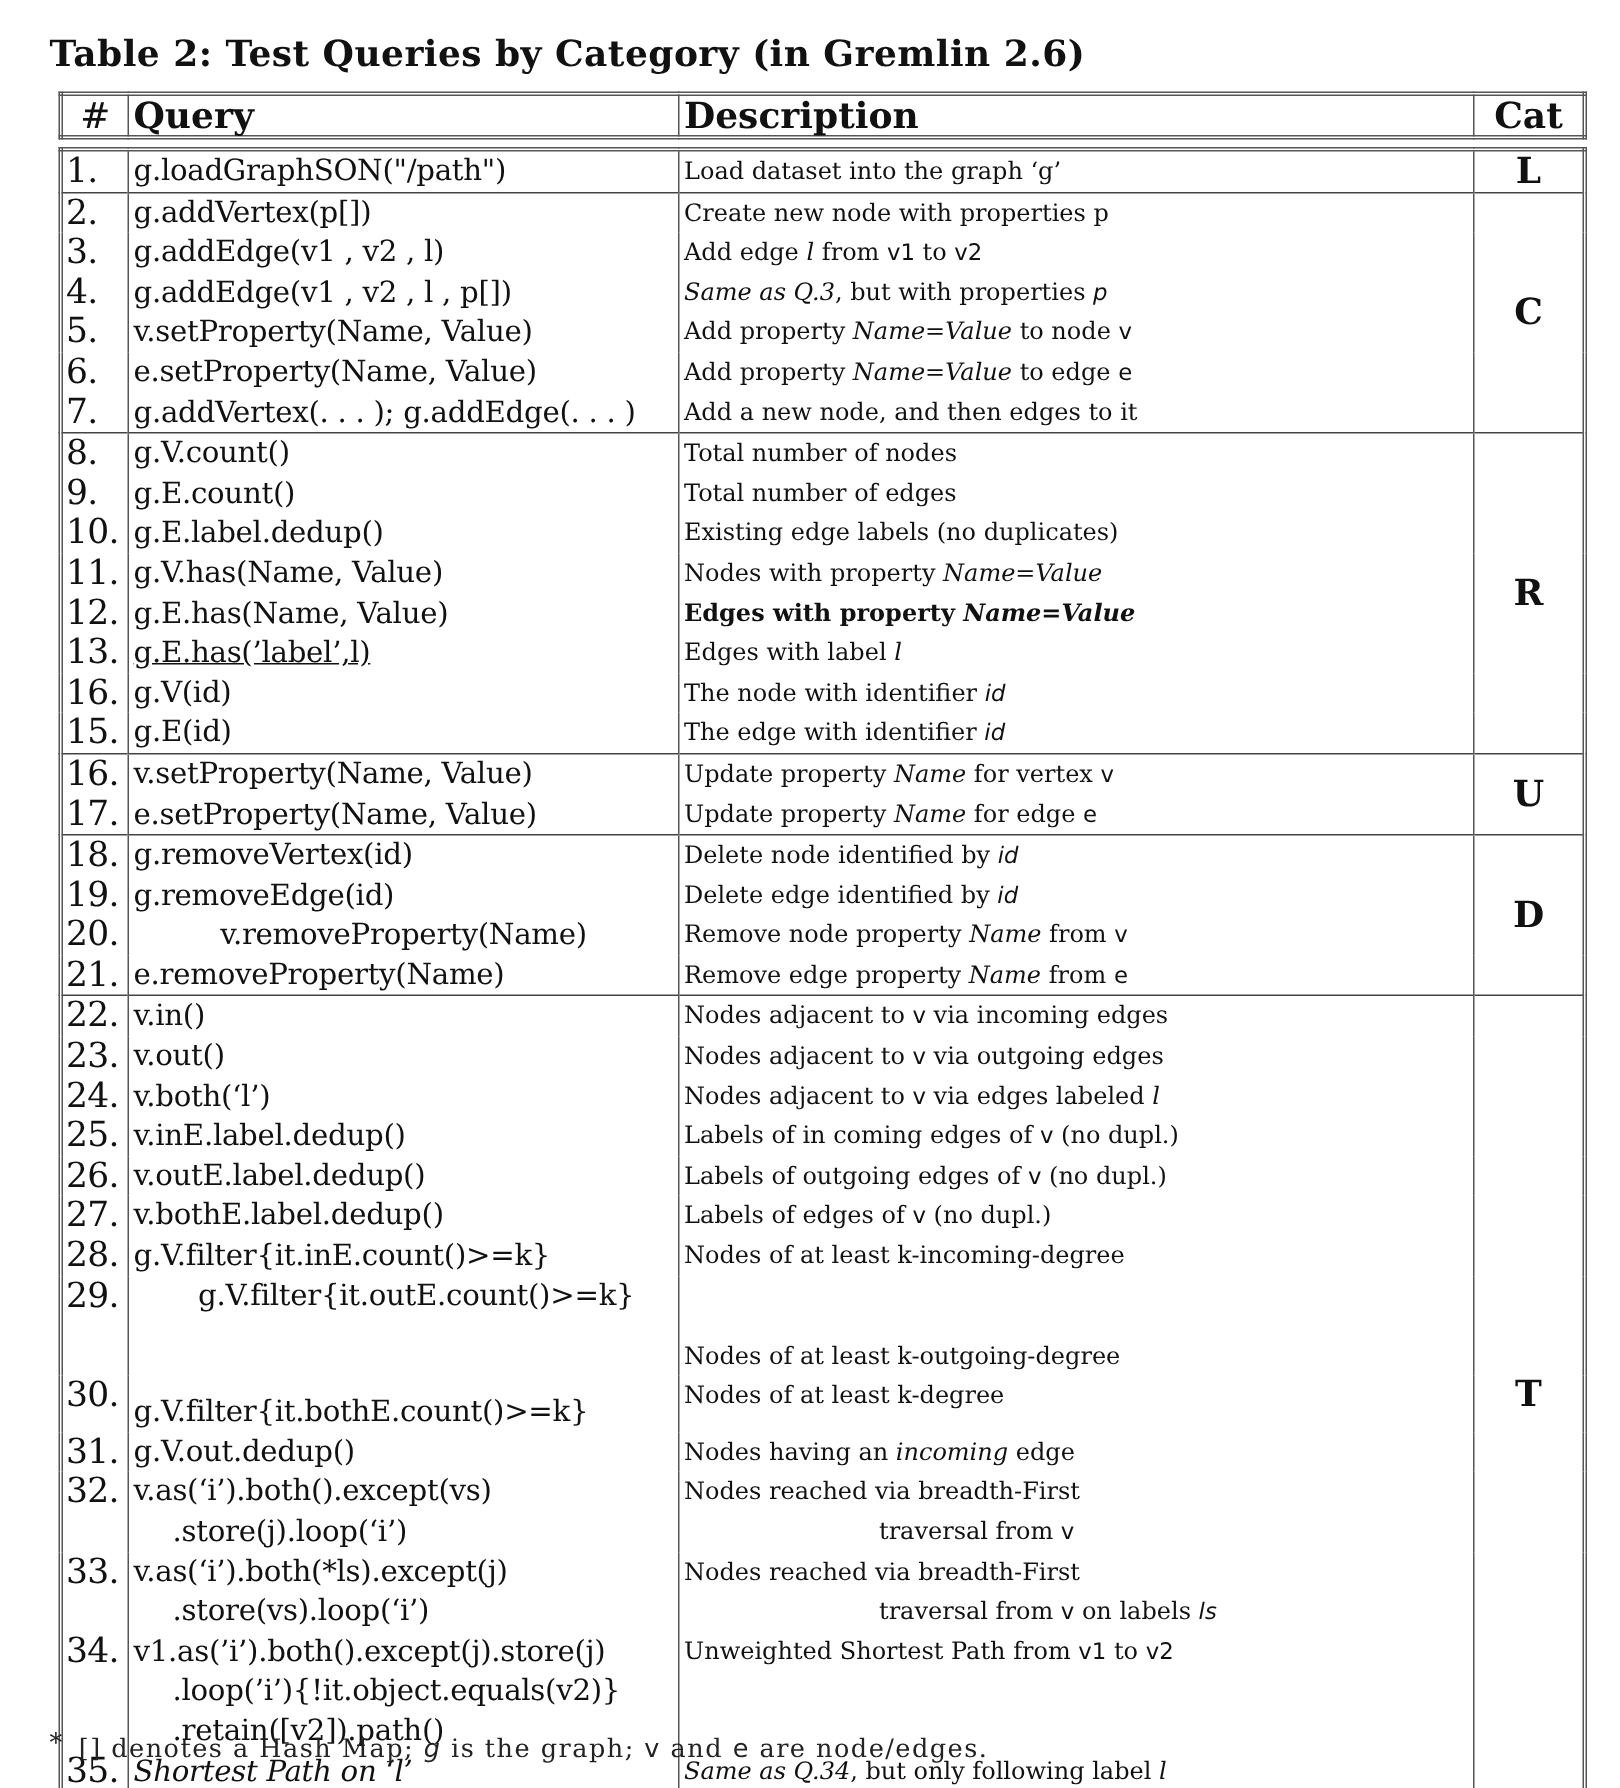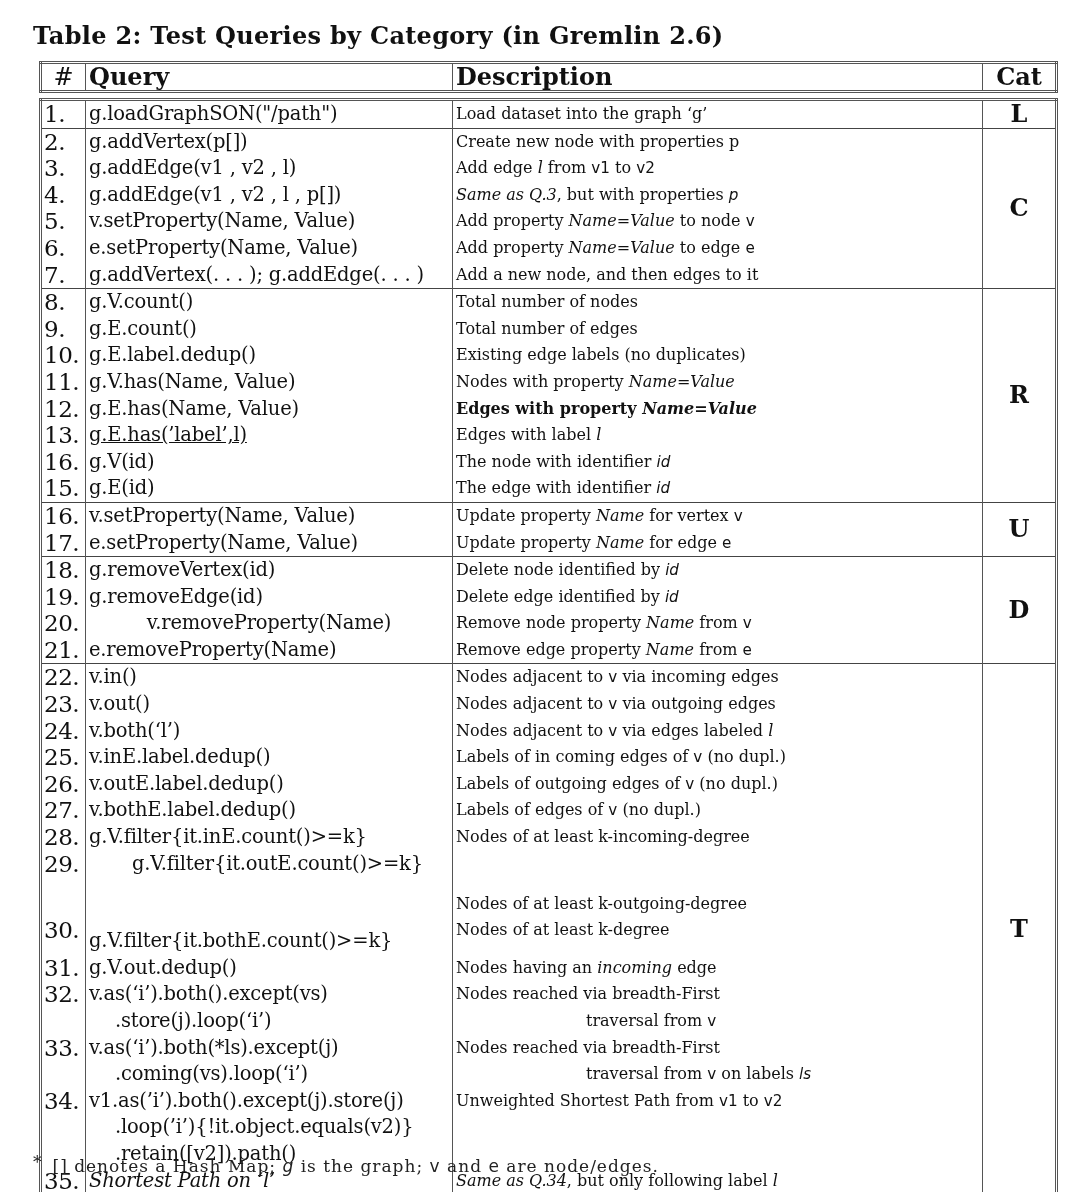--- a/index.html
+++ b/index.html
@@ -388,21 +388,21 @@
           </td>
           <td class="d">
             <span style="display: block;"><span>Nodes reached via breadth-First</span></span>
             <span class="dcont"><span>traversal from </span><span class="sv">v</span></span>
           </td>
         </tr>
         <tr>
           <td class="num">33.</td>
           <td class="q">
             <span style="display: block;">v.as(‘i’).both(*ls).except(j)</span>
-            <span class="cont">.coming(vs).loop(‘i’)</span>
+            <span class="cont">.store(vs).loop(‘i’)</span>
           </td>
           <td class="d">
             <span style="display: block;"><span>Nodes reached via breadth-First</span></span>
             <span class="dcont"><span>traversal from </span><span class="sv">v</span><span> on labels </span><span class="svi">ls</span></span>
           </td>
         </tr>
         <tr>
           <td class="num">34.</td>
           <td class="q">
             <span style="display: block;">v1.as(’i’).both().except(j).store(j)</span>

